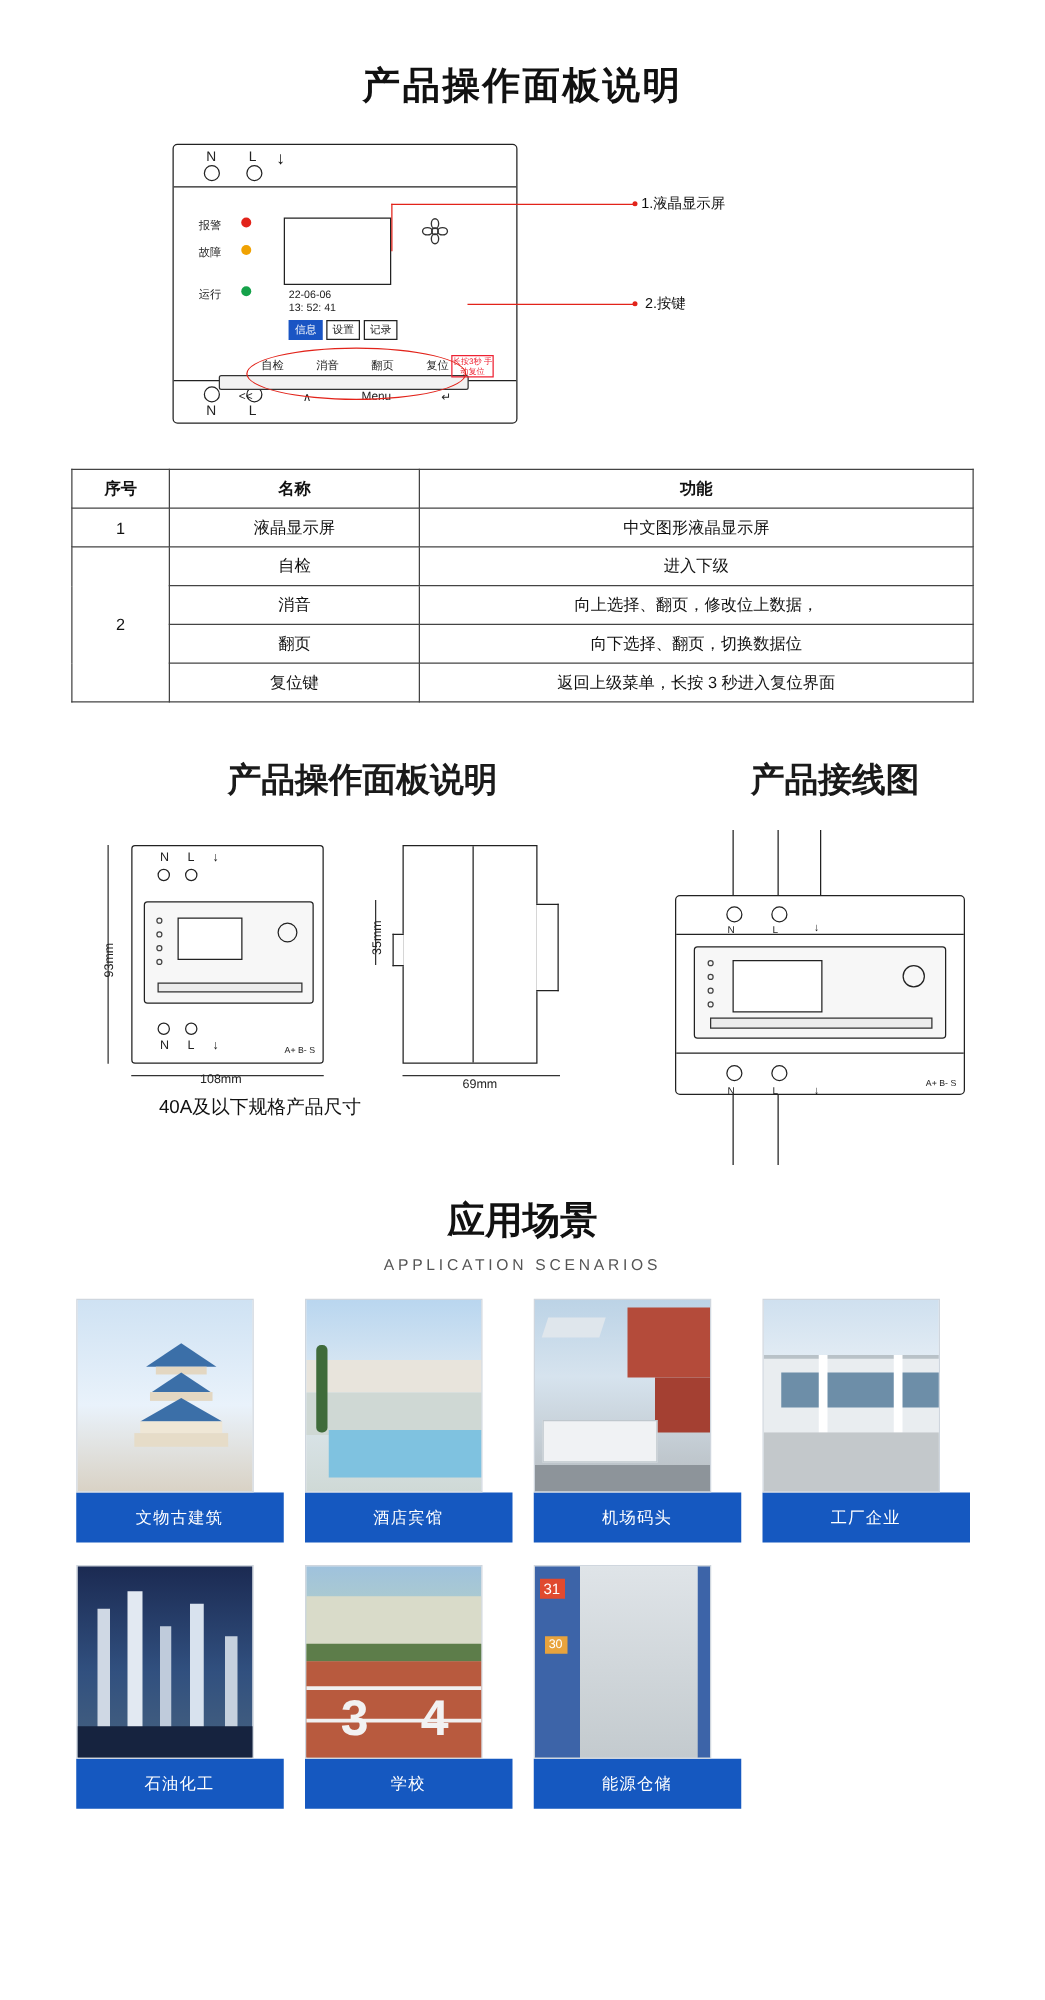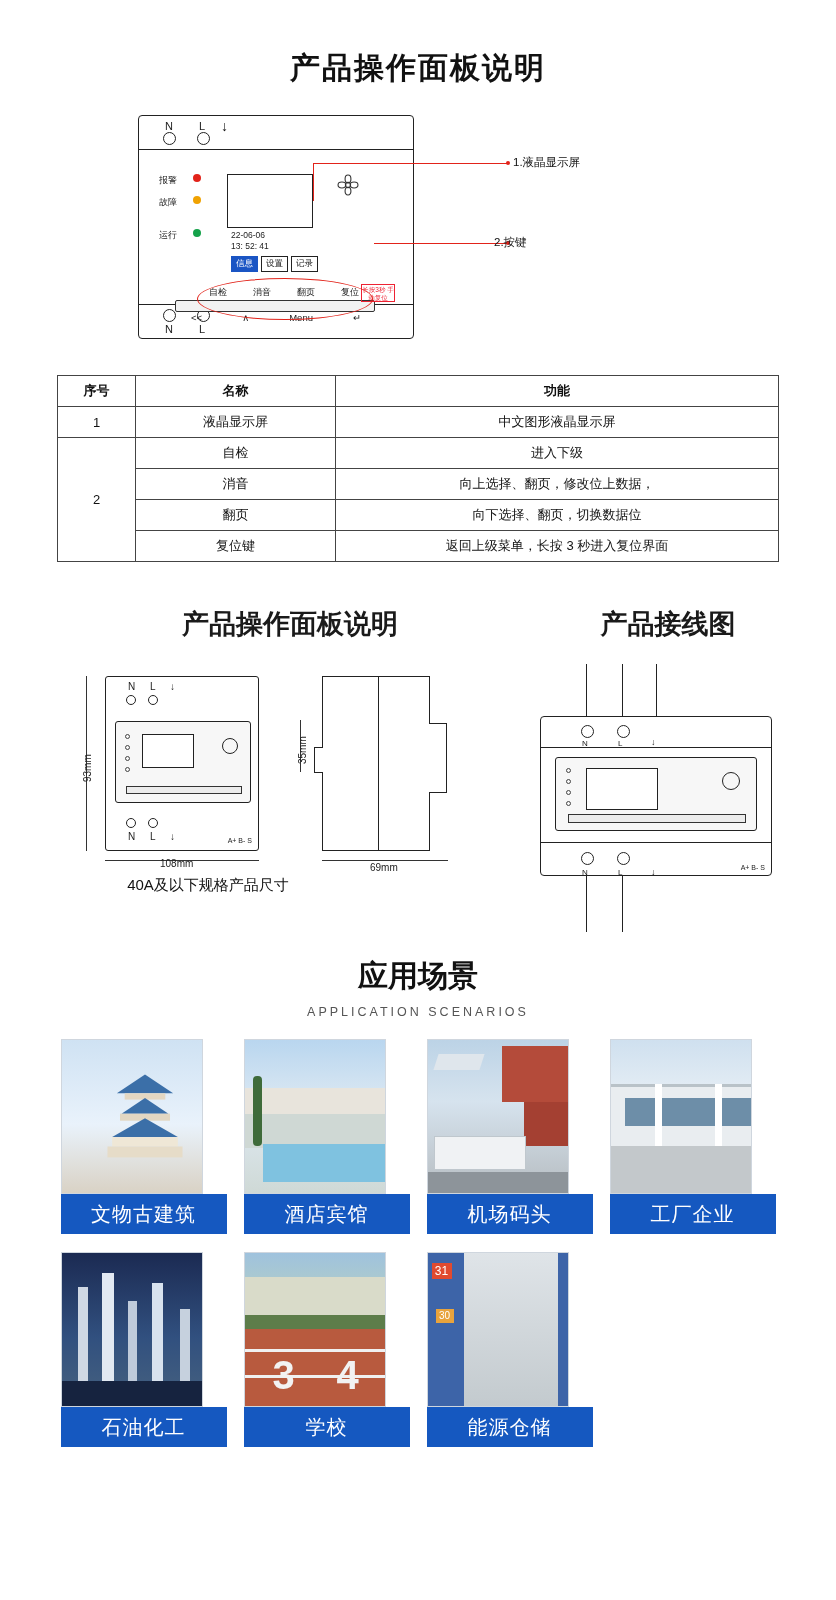--- a/index.html
+++ b/index.html
@@ -245,21 +245,21 @@
     margin-top:20px;
   }
   .card { width:166px; }
   .photo {
     width:142px; height:155px; position:relative; overflow:hidden;
     border:1px solid #cfd6de;
   }
   .card-label {
     height:40px; background:#1558c0; color:#fff;
     display:flex; align-items:center; justify-content:center;
-    font-size:20px; letter-spacing:1px;
+    font-size:13px; letter-spacing:1px;
   }
 
   
   .ph1 { background:linear-gradient(#cfe2f3 0%, #e9f2fb 55%, #d9d2c5 100%); }
   .ph1 .temple { position:absolute; left:42px; bottom:34px; width:82px; height:86px;}
   .ph2 { background:linear-gradient(#b9d6ef 0%, #dfeaf3 45%, #cfd9d6 100%); }
   .ph3 { background:linear-gradient(#bcd3e6 0%, #d6e3ee 40%, #b6bcc0 100%); }
   .ph4 { background:linear-gradient(#cfe0ef 0%, #eef3f7 50%, #c8ccce 100%); }
   .ph5 { background:linear-gradient(#1b2a52 0%, #31507f 55%, #47627f 100%); }
   .ph6 { background:linear-gradient(#9fc2dd 0%, #b9d3c0 40%, #b85a3e 100%); }
@@ -335,21 +335,21 @@
       <div class="ellipse-hl"></div>
     </div>
 
     <div class="callout-line" style="left:175px;top:48px;width:0;height:38px;border-left:1px solid #e2231a;background:none;"></div>
     <div class="callout-line" style="left:175px;top:48px;width:195px;"></div>
     <span class="callout-dot" style="left:368px;top:46px;"></span>
     <span class="callout-text" style="left:375px;top:40px;"><span>1.</span><span>液晶显示屏</span></span>
 
     <div class="callout-line" style="left:236px;top:128px;width:134px;"></div>
     <span class="callout-dot" style="left:368px;top:126px;"></span>
-    <span class="callout-text" style="left:356px;top:120px;"><span>2.</span><span>按键</span></span>
+    <span class="callout-text" style="left:378px;top:120px;"><span>2.</span><span>按键</span></span>
   </div>
 
   <table class="spec">
     <thead>
       <tr>
         <th class="col-no">序号</th>
         <th class="col-name">名称</th>
         <th>功能</th>
       </tr>
     </thead>

